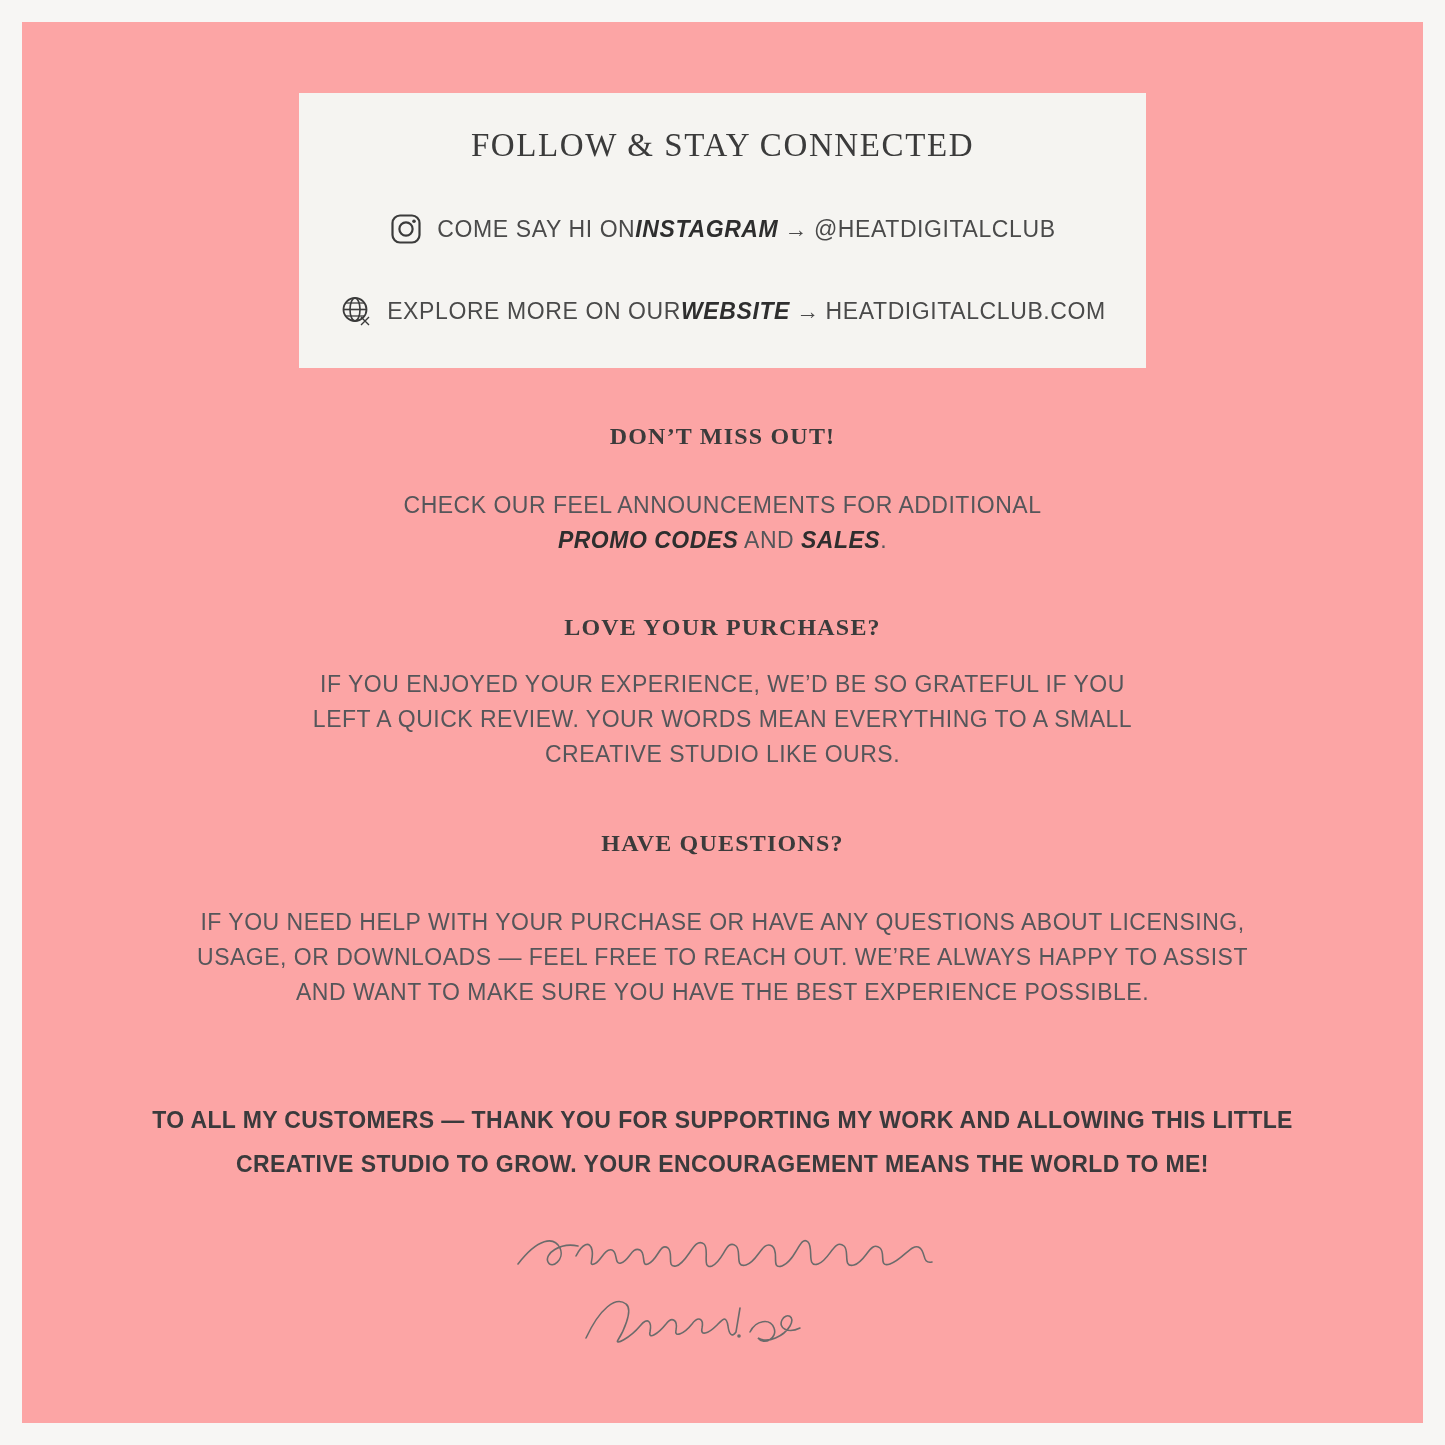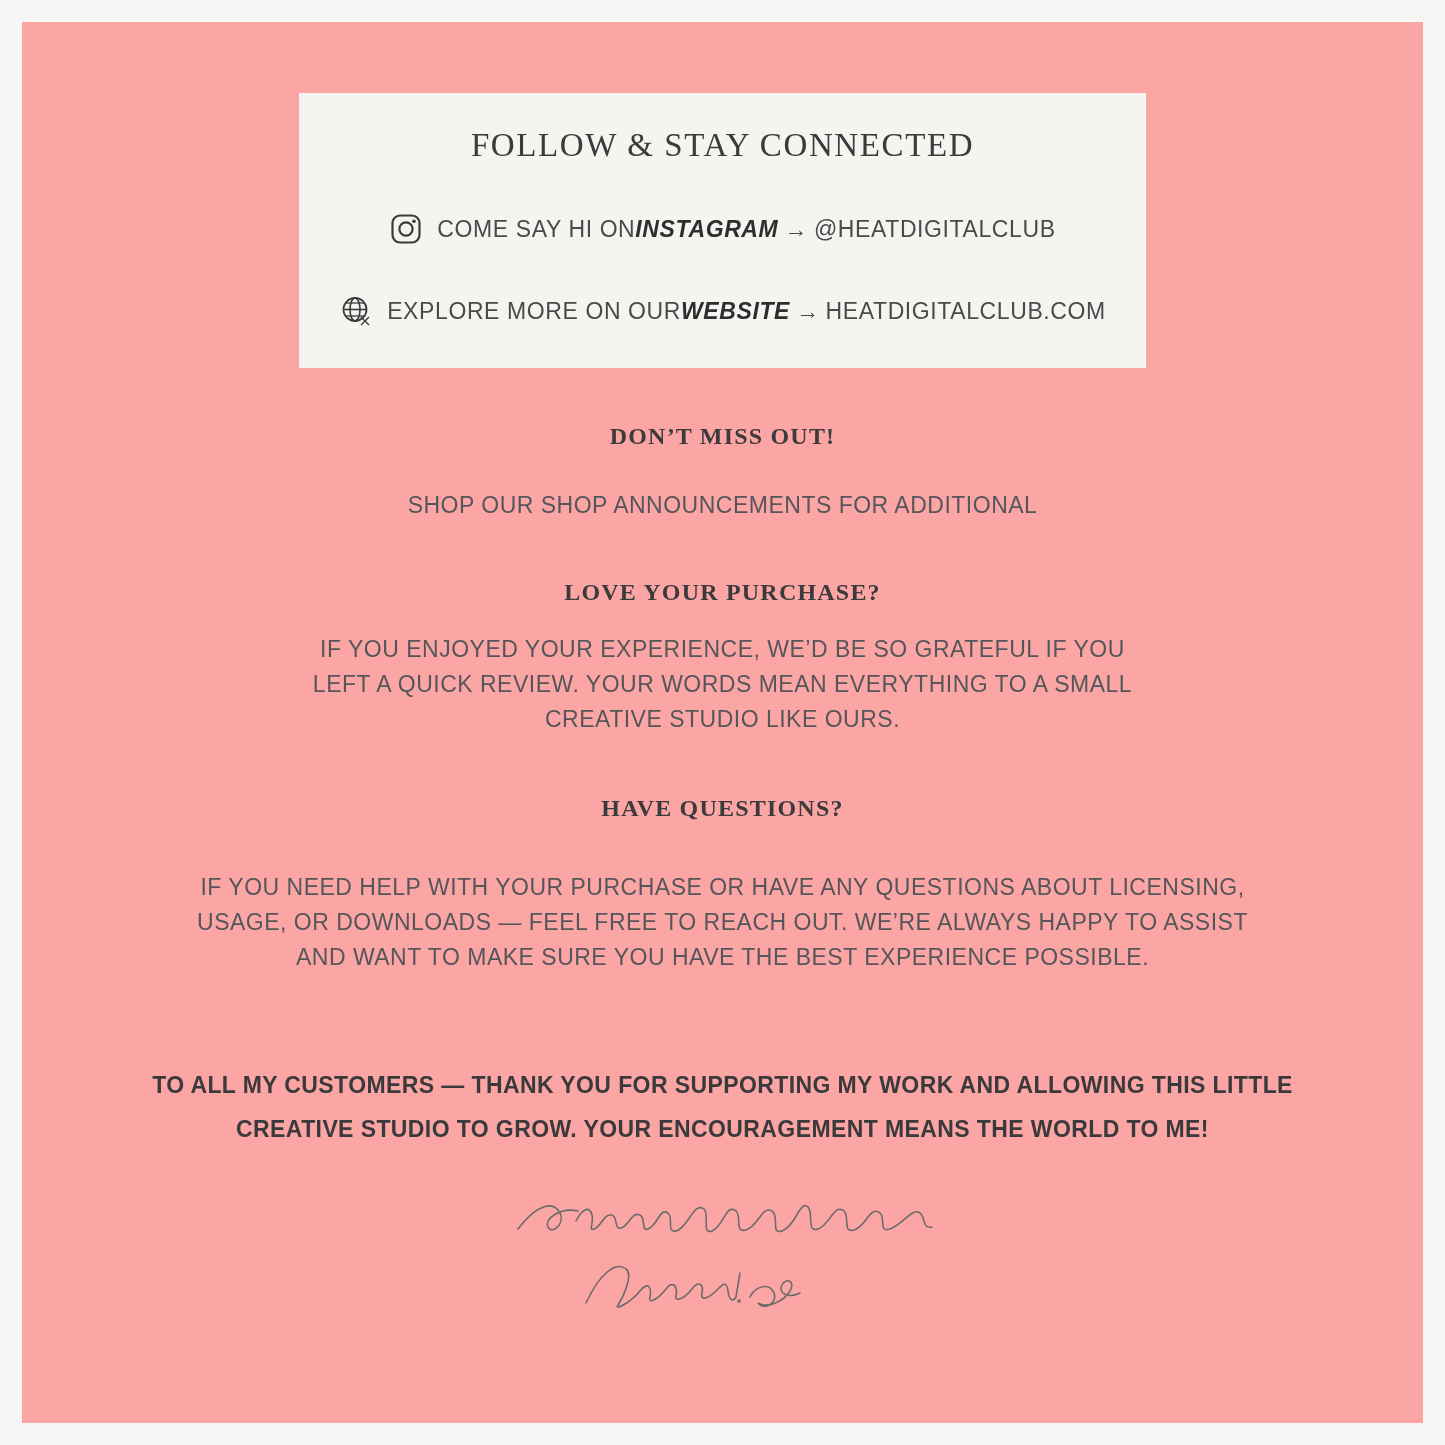--- a/index.html
+++ b/index.html
@@ -163,21 +163,24 @@
         </span>
         <span>EXPLORE MORE ON OUR </span>
         <span class="bold-it">WEBSITE</span>
         <span class="arrow">→</span>
         <span>HEATDIGITALCLUB.COM</span>
       </div>
     </div>
 
     <div class="sec-title m1">DON’T MISS OUT!</div>
     <div class="sec-body m2">
-      <div>SHOP OUR SHOP ANNOUNCEMENTS FOR ADDITIONAL</div>
+      <div>CHECK OUR FEEL ANNOUNCEMENTS FOR ADDITIONAL</div>
+      <div>
+        <span class="b">PROMO CODES</span><span> AND </span><span class="b">SALES</span><span>.</span>
+      </div>
     </div>
 
     <div class="sec-title m3">LOVE YOUR PURCHASE?</div>
     <div class="sec-body m4" style="width:860px">IF YOU ENJOYED YOUR EXPERIENCE, WE’D BE SO GRATEFUL IF YOU LEFT A QUICK REVIEW. YOUR WORDS MEAN EVERYTHING TO A SMALL CREATIVE STUDIO LIKE OURS.</div>
 
     <div class="sec-title m5">HAVE QUESTIONS?</div>
     <div class="sec-body m6" style="width:1080px">IF YOU NEED HELP WITH YOUR PURCHASE OR HAVE ANY QUESTIONS ABOUT LICENSING, USAGE, OR DOWNLOADS — FEEL FREE TO REACH OUT. WE’RE ALWAYS HAPPY TO ASSIST AND WANT TO MAKE SURE YOU HAVE THE BEST EXPERIENCE POSSIBLE.</div>
 
     <div class="thanks">TO ALL MY CUSTOMERS — THANK YOU FOR SUPPORTING MY WORK AND ALLOWING THIS LITTLE CREATIVE STUDIO TO GROW. YOUR ENCOURAGEMENT MEANS THE WORLD TO ME!</div>
 

